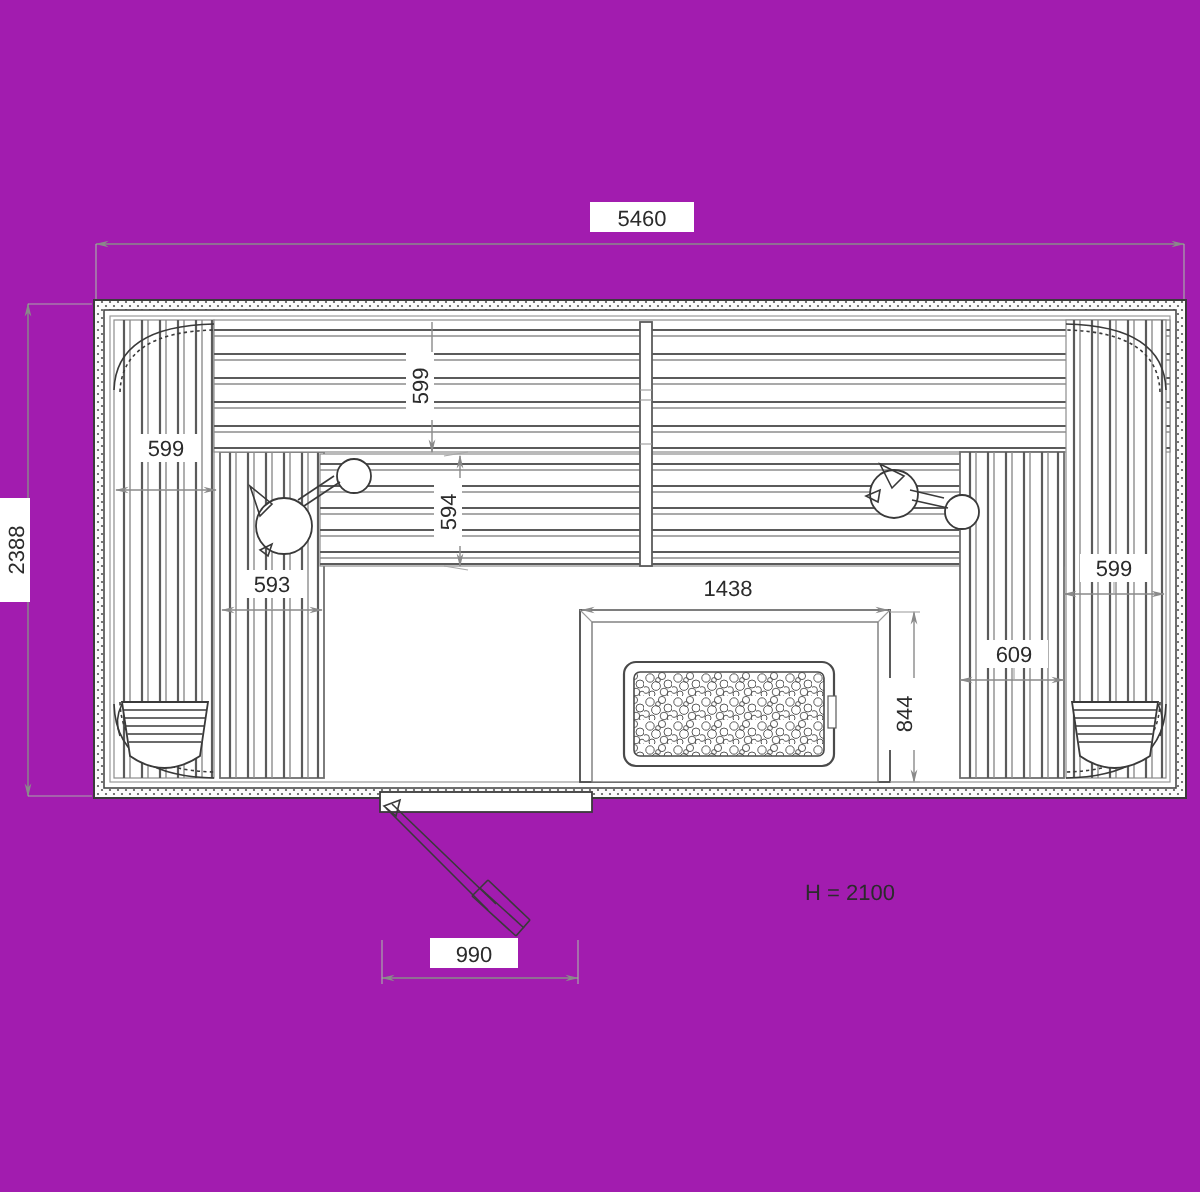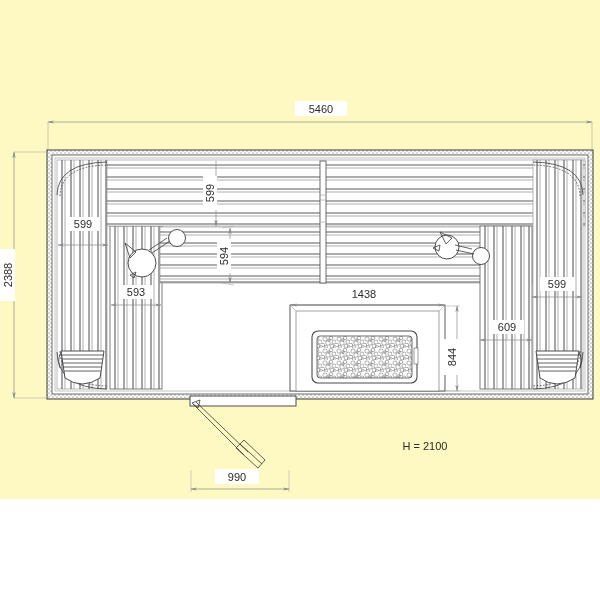--- a/index.html
+++ b/index.html
@@ -6,22 +6,22 @@
     margin: 0;
     padding: 0;
     background: #ffffff;
   }
   body {
     font-family: "Liberation Sans", sans-serif;
   }
   #stage {
     position: relative;
     width: 600px;
-    height: 499px;
-    background: #fef9c3;
+    height: 596px;
+    background: #a21caf;
     overflow: hidden;
   }
   #drawing {
     position: absolute;
     left: 0;
     top: 0;
     width: 600px;
     height: 600px;
   }
   text {

